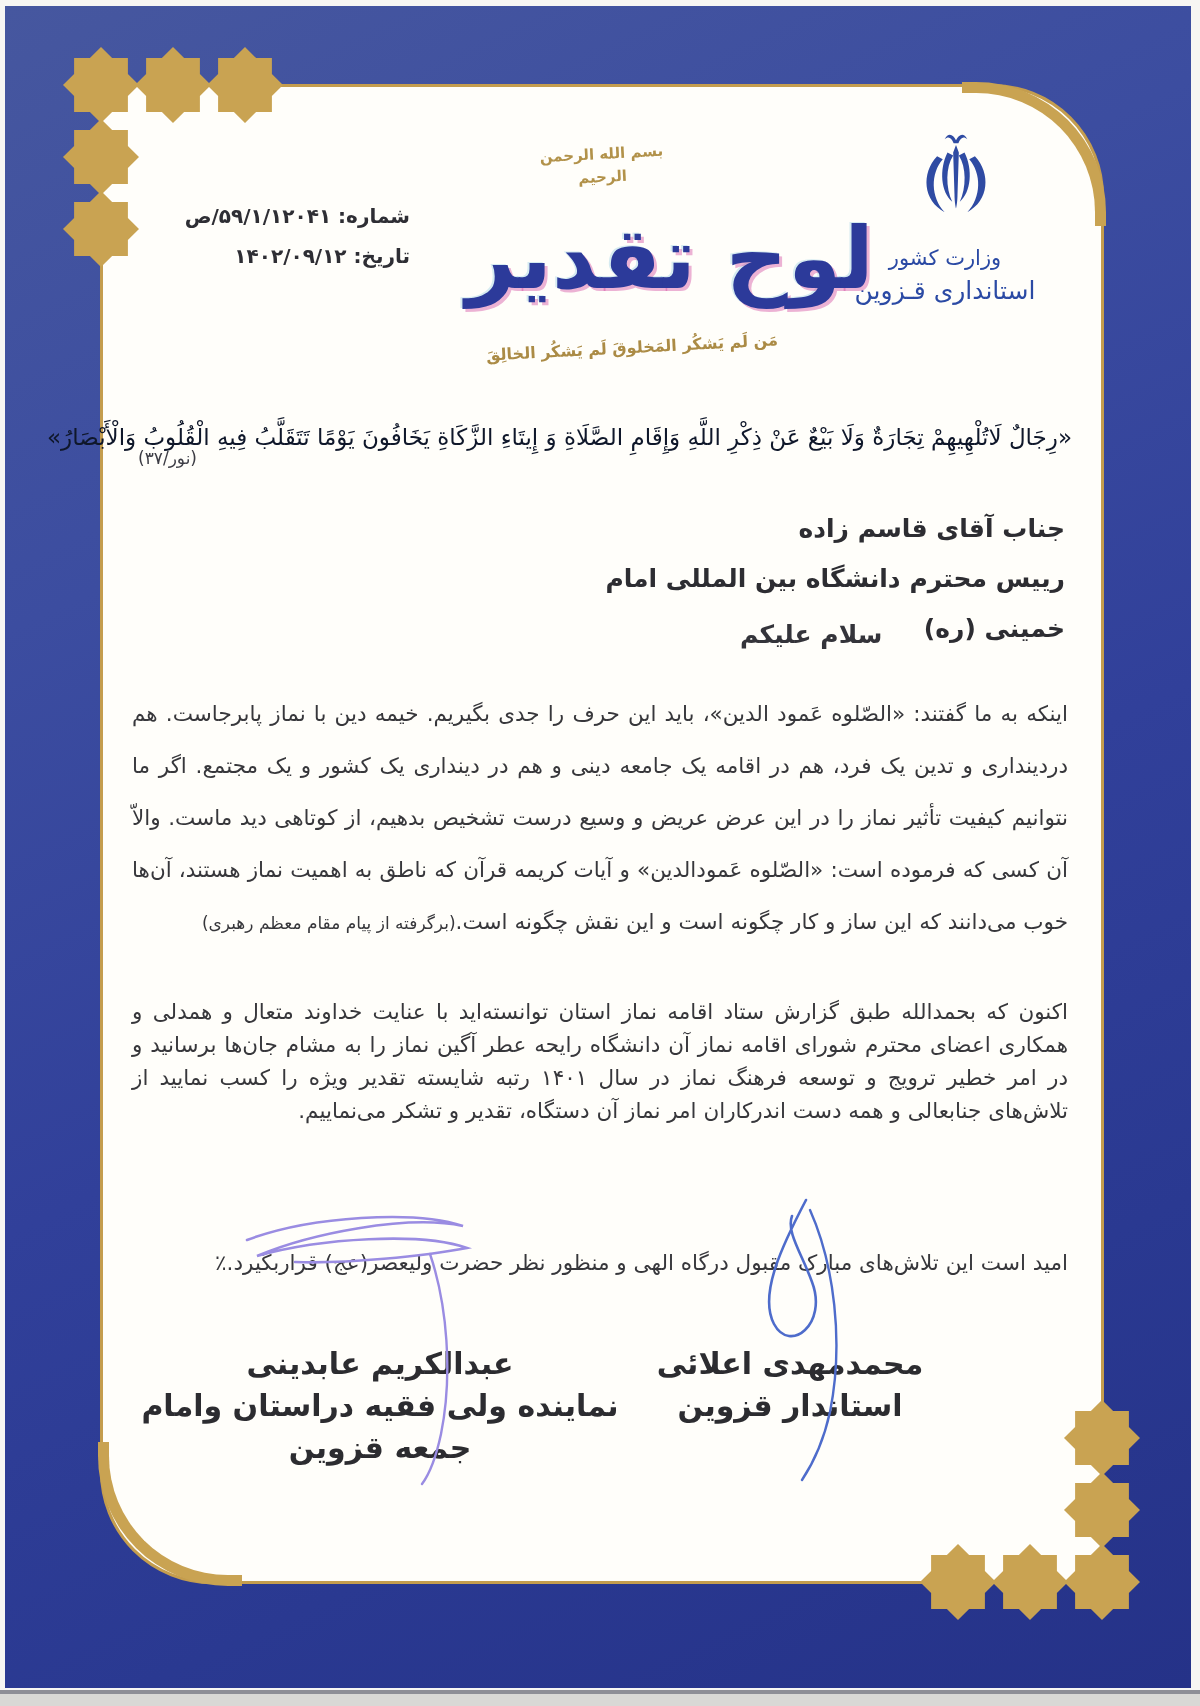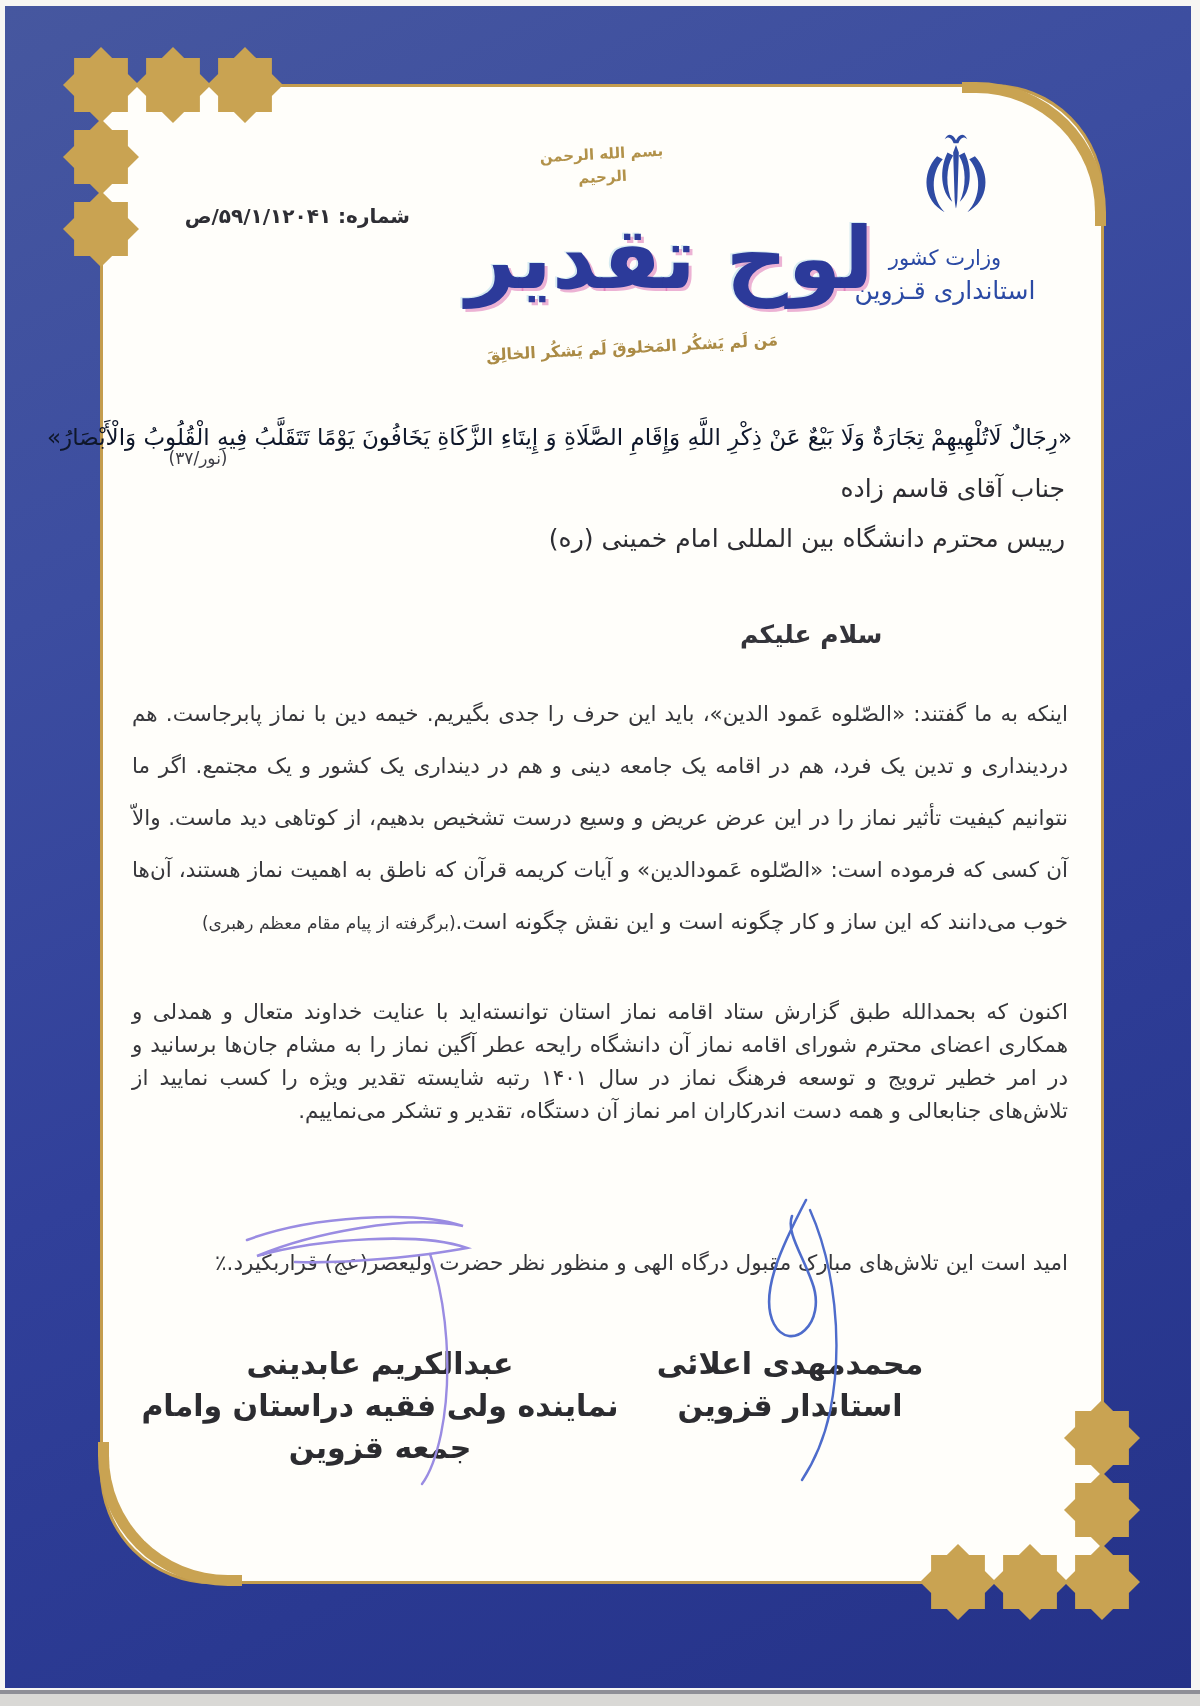--- a/index.html
+++ b/index.html
@@ -63,23 +63,23 @@
   }
   .motto{
     left:462px;top:338px;width:340px;text-align:center;
     color:#ab8b45;font-size:16px;font-weight:bold;transform:rotate(-3deg);
   }
   
   .verse{
     left:128px;top:398px;width:944px;text-align:center;white-space:nowrap;
     font-size:23px;color:#0f172a;margin-top:26px;
   }
-  .verse-cite{left:138px;top:448px;width:120px;text-align:center;font-size:17px;color:#3c3c44;}
+  .verse-cite{left:138px;top:448px;width:120px;text-align:left;font-size:17px;color:#3c3c44;}
   
-  .recipient{left:520px;top:464px;width:545px;text-align:right;font-weight:normal;color:#2d2d32;font-size:25px;line-height:50px;}
+  .recipient{left:520px;top:504px;width:545px;text-align:right;font-weight:bold;color:#2d2d32;font-size:25px;line-height:50px;}
   .greeting{left:740px;top:620px;width:322px;text-align:left;font-size:25px;font-weight:bold;color:#34343a;}
   .para{
     left:132px;width:936px;text-align:justify;color:#37373b;
     font-size:21.5px;
   }
   .p1{top:666px;line-height:52px;}
   .p1 .note{font-size:17px;}
   .p2{top:973px;line-height:33px;}
   .p3{top:1216px;line-height:50px;}
   
@@ -113,20 +113,24 @@
     <use href="#star8" x="72" y="0"></use>
     <use href="#star8" x="144" y="0"></use>
   <use href="#star8" x="0" y="72"></use>
     <use href="#star8" x="0" y="144"></use>
 </svg>
 
 <div class="abs fa doc-meta">
   <div>
     <span>شماره:</span>
     <span>۵۹/۱/۱۲۰۴۱/ص</span>
+  </div>
+  <div>
+    <span>تاریخ:</span>
+    <span>۱۴۰۲/۰۹/۱۲</span>
   </div>
 </div>
 
 <svg class="abs emblem" viewBox="0 0 100 110">
   <g fill="#2f4ba3">
     <path d="M30 30 C13 48 15 77 38 89 C23 73 23 48 36 33 Z"></path>
     <path d="M70 30 C87 48 85 77 62 89 C77 73 77 48 64 33 Z"></path>
     <path d="M41 26 C32 44 34 68 46 78 C39 63 39 41 47 29 Z"></path>
     <path d="M59 26 C68 44 66 68 54 78 C61 63 61 41 53 29 Z"></path>
     <path d="M50 18 L53 26 L51.6 70 C51.6 79 50 85 50 85 C50 85 48.4 79 48.4 70 L47 26 Z"></path>

